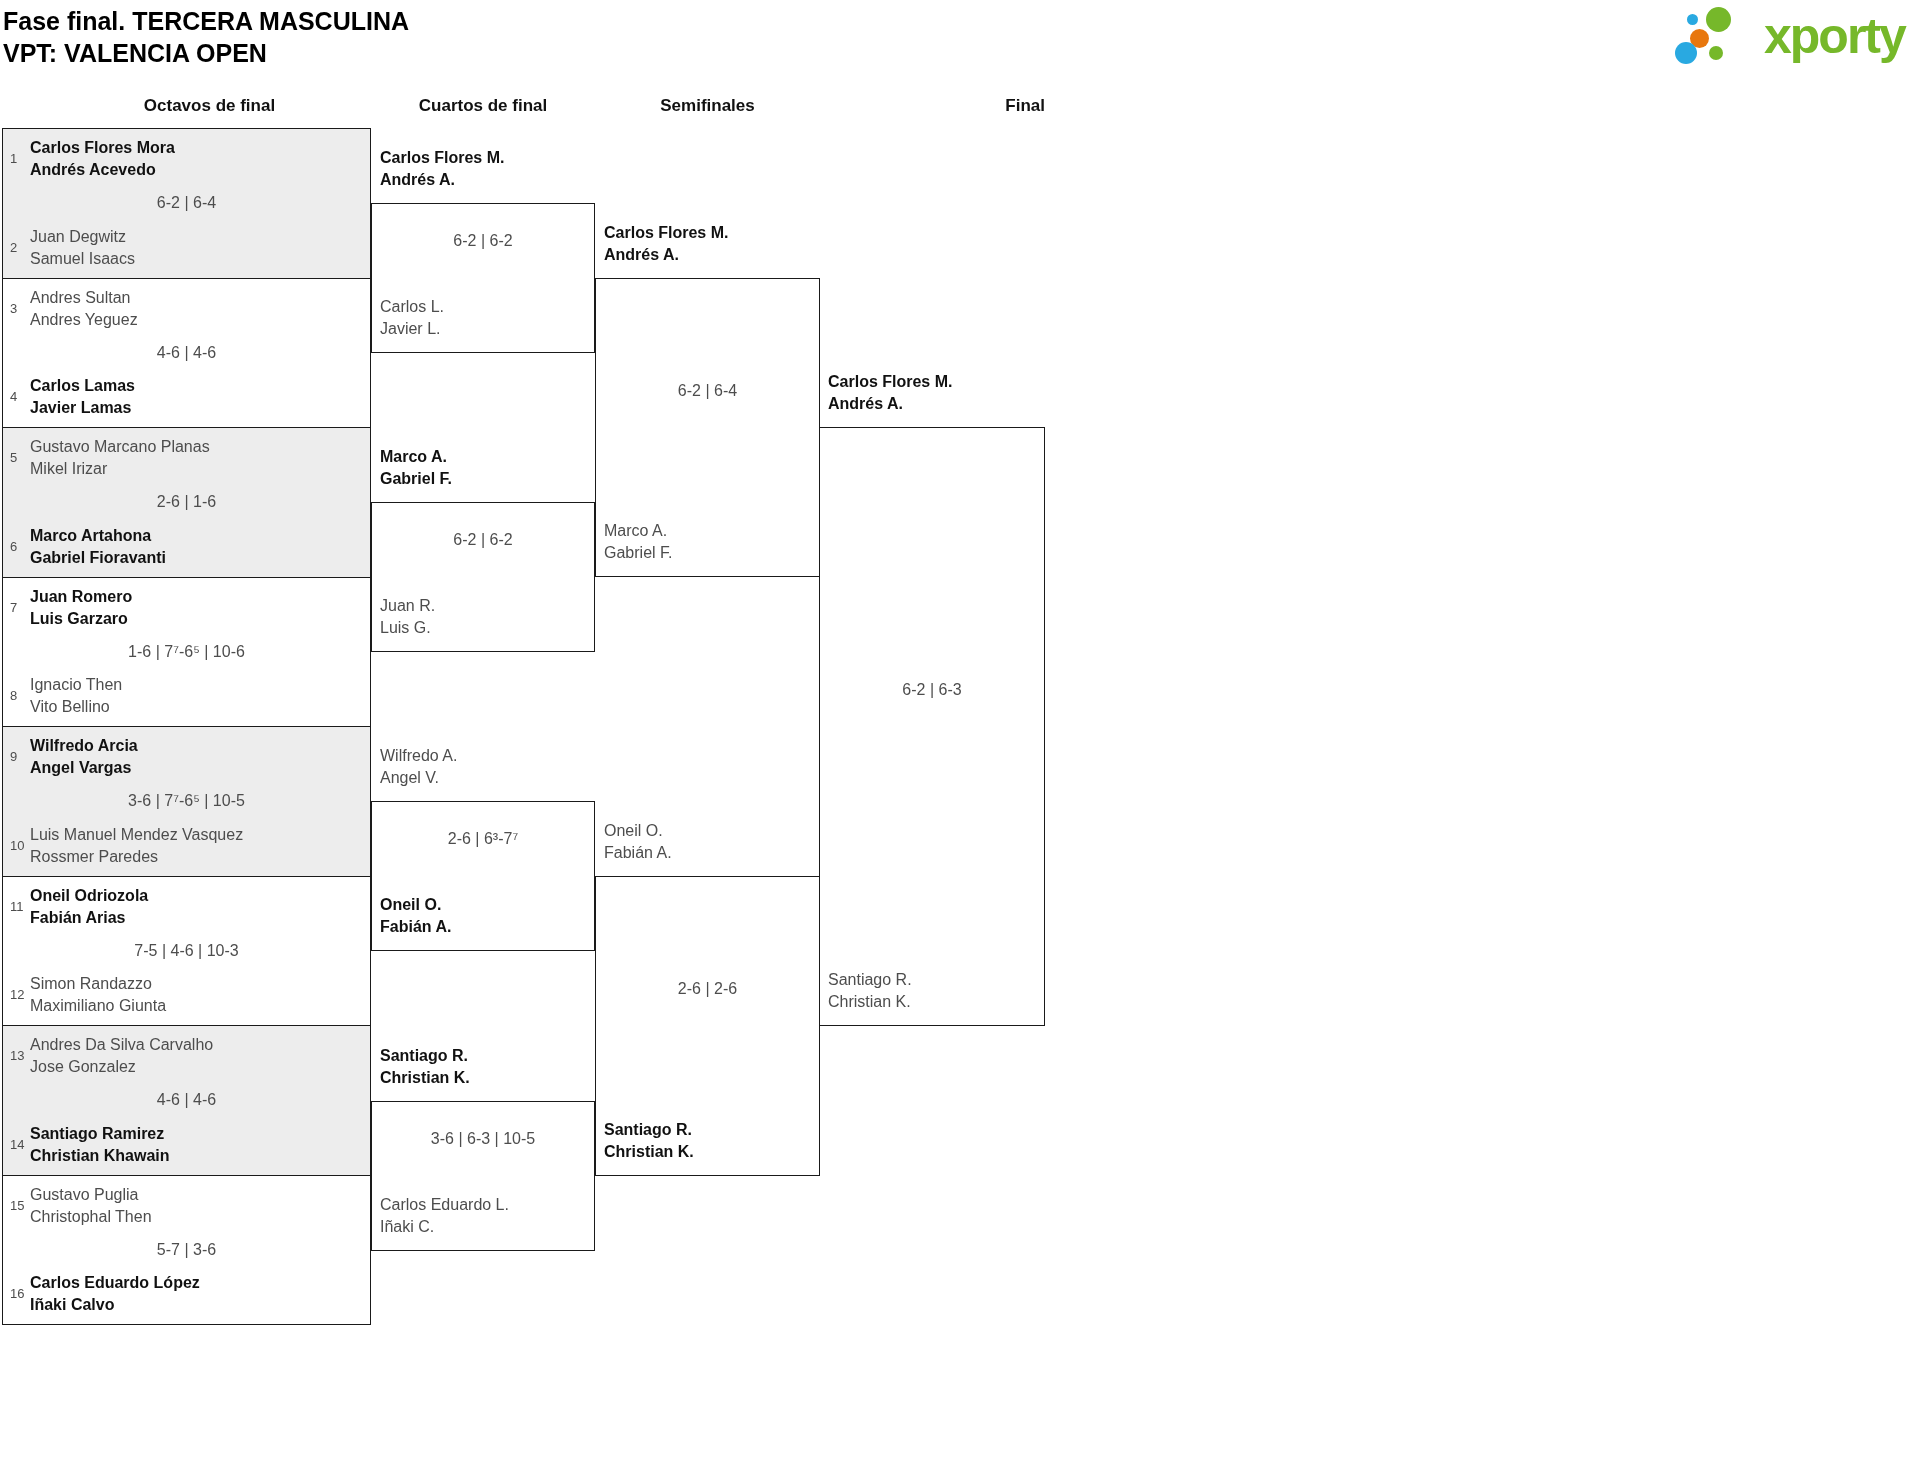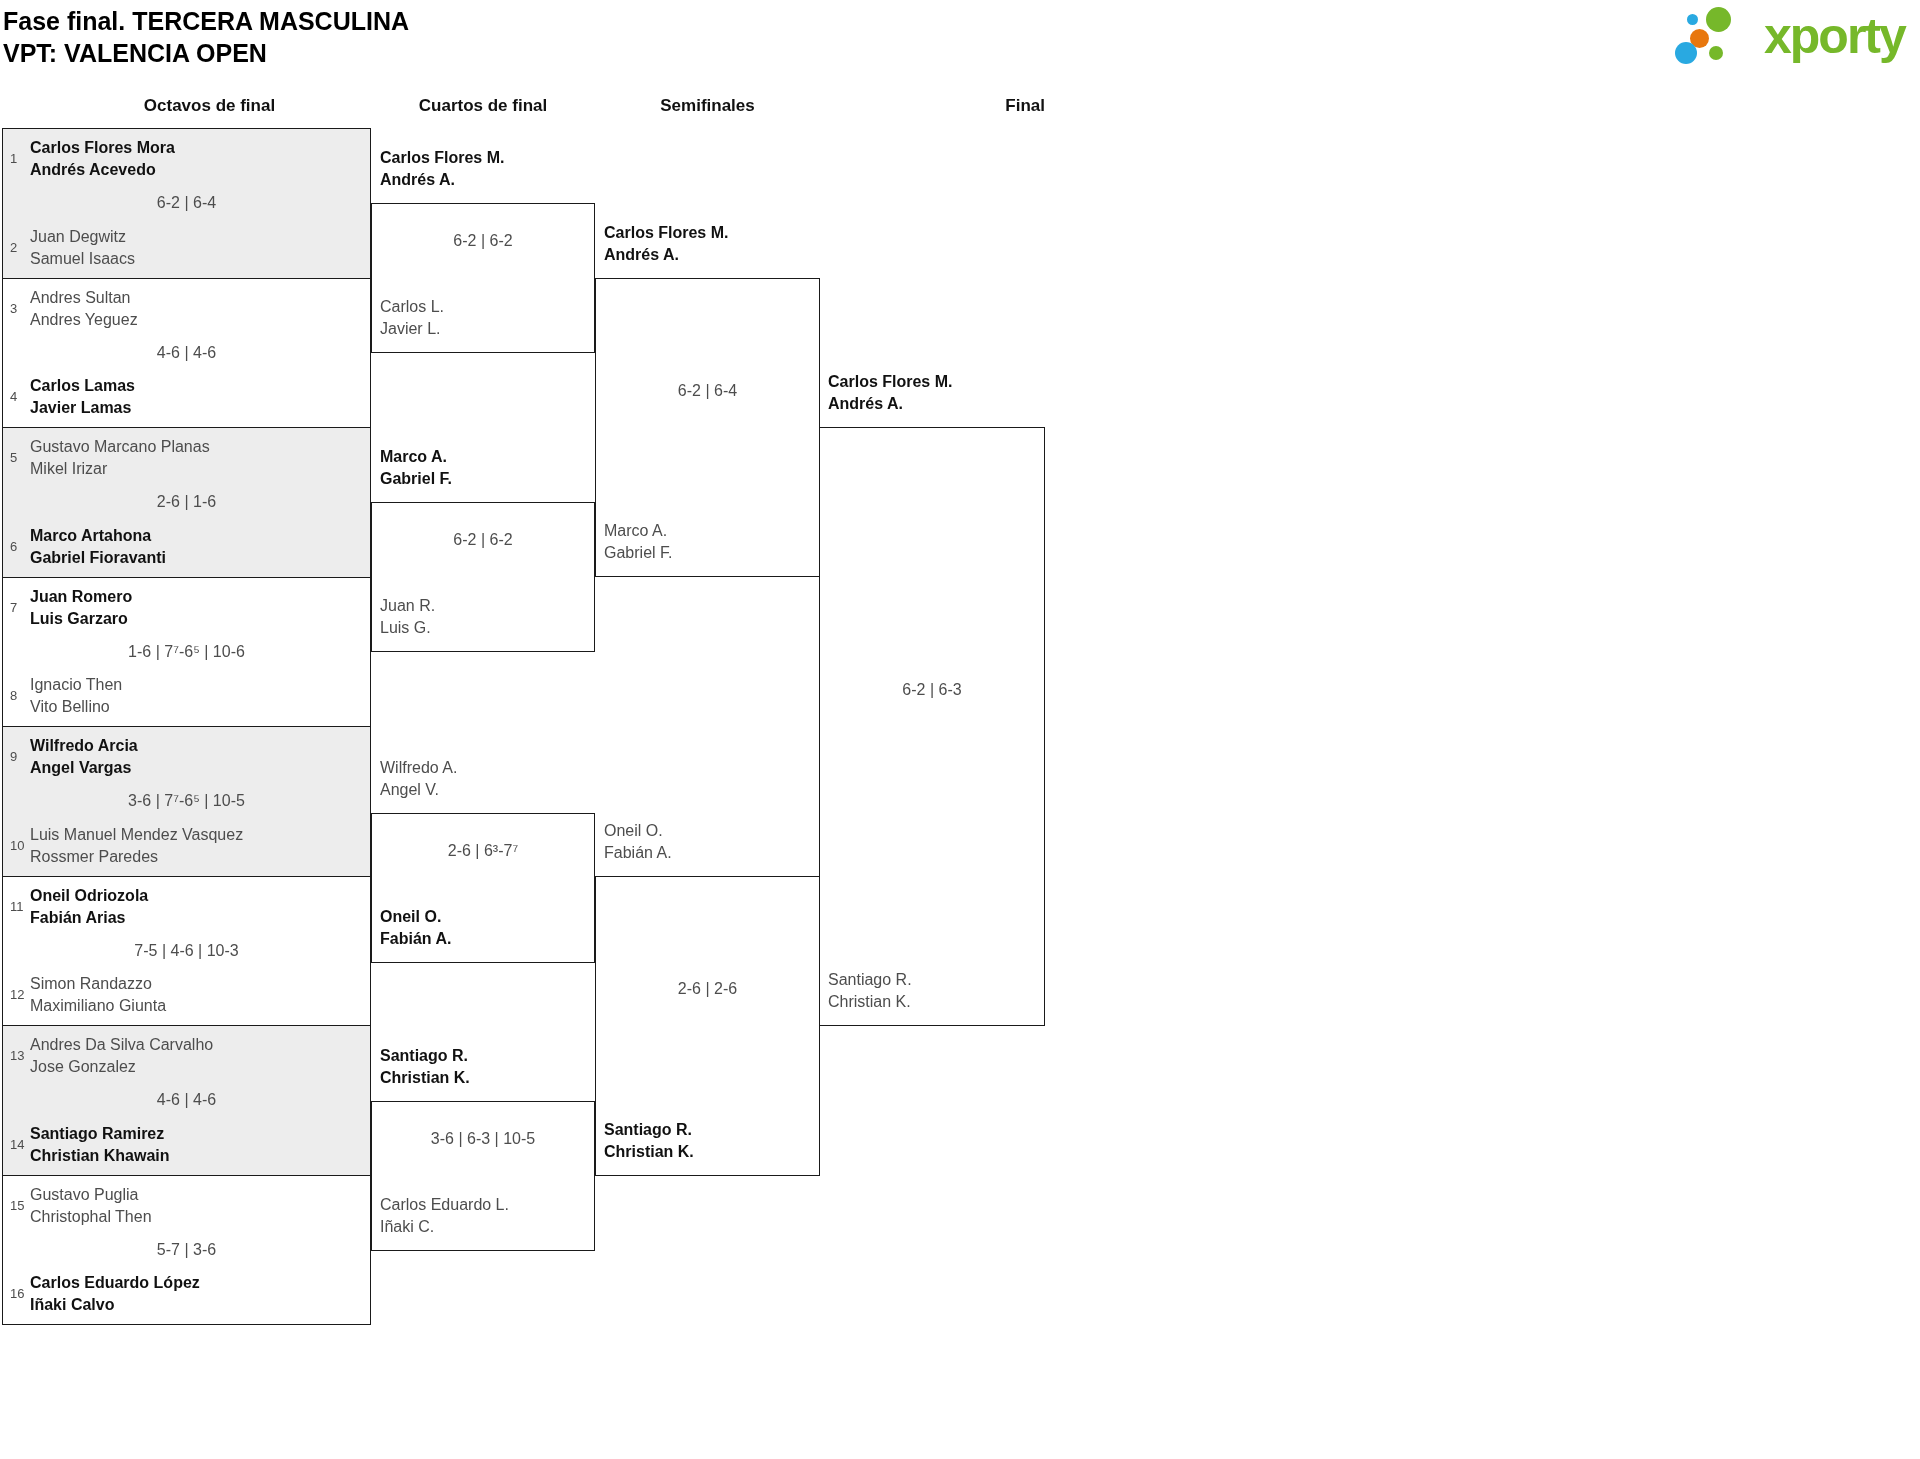--- a/index.html
+++ b/index.html
@@ -50,21 +50,21 @@
   
   .mbox { position:absolute; border:1px solid #1a1a1a; background:transparent;padding-left:40px; }
   .mbox .score { position:absolute; left:0; right:0; top:calc(50% - 46px); }
   .pair { position:absolute; left:8px; font-size:16px; line-height:22px; color:#4d4d4d; white-space:nowrap; }
   .pair.winner { font-weight:700; color:#111; }
   .name-top { bottom:calc(100% + 13px); }
   .name-bottom { bottom:12px; }
 
   .qf1 { left:371px; top:203px;  width:224px; height:150px; }
   .qf2 { left:371px; top:502px;  width:224px; height:150px; }
-  .qf3 { left:371px; top:801px;  width:224px; height:150px;margin-top:12px; }
+  .qf3 { left:371px; top:801px;  width:224px; height:150px; }
   .qf4 { left:371px; top:1101px; width:224px; height:150px; }
   .sf1 { left:595px; top:278px;  width:225px; height:299px; }
   .sf2 { left:595px; top:876px;  width:225px; height:300px; }
   .fin { left:819px; top:427px;  width:226px; height:599px; }
 </style>
 </head>
 <body>
 
 <div class="page">
 

